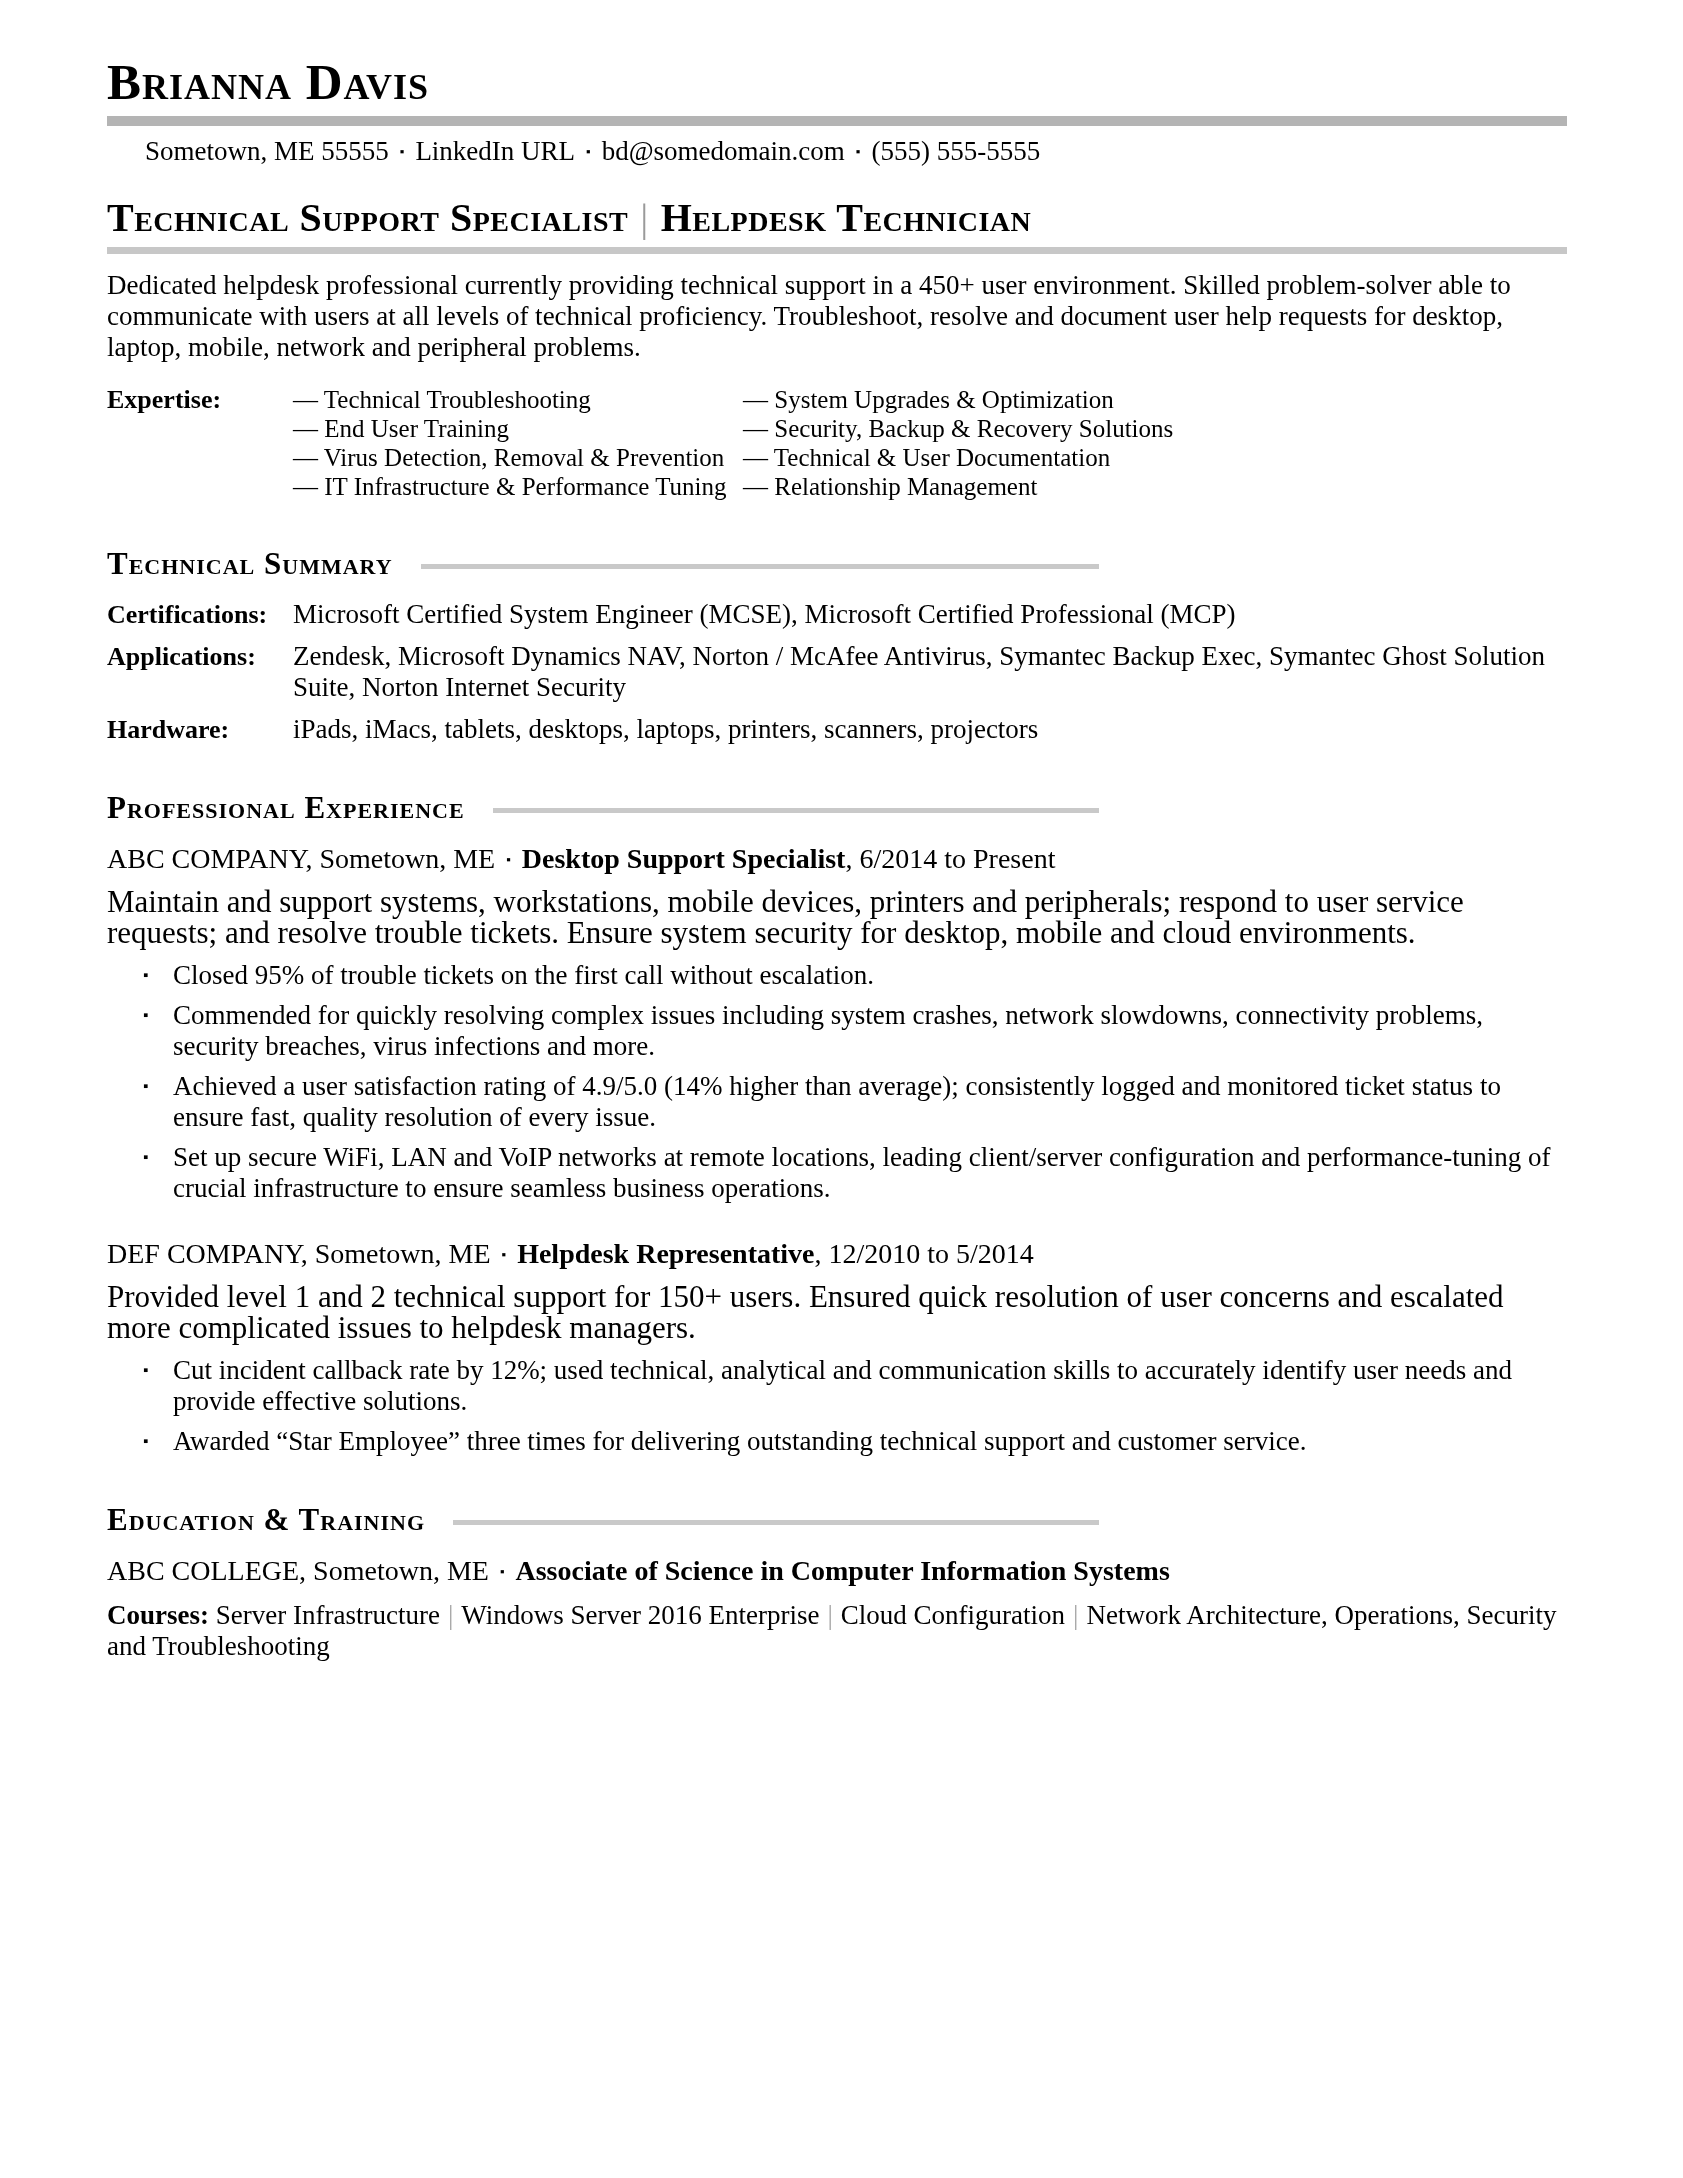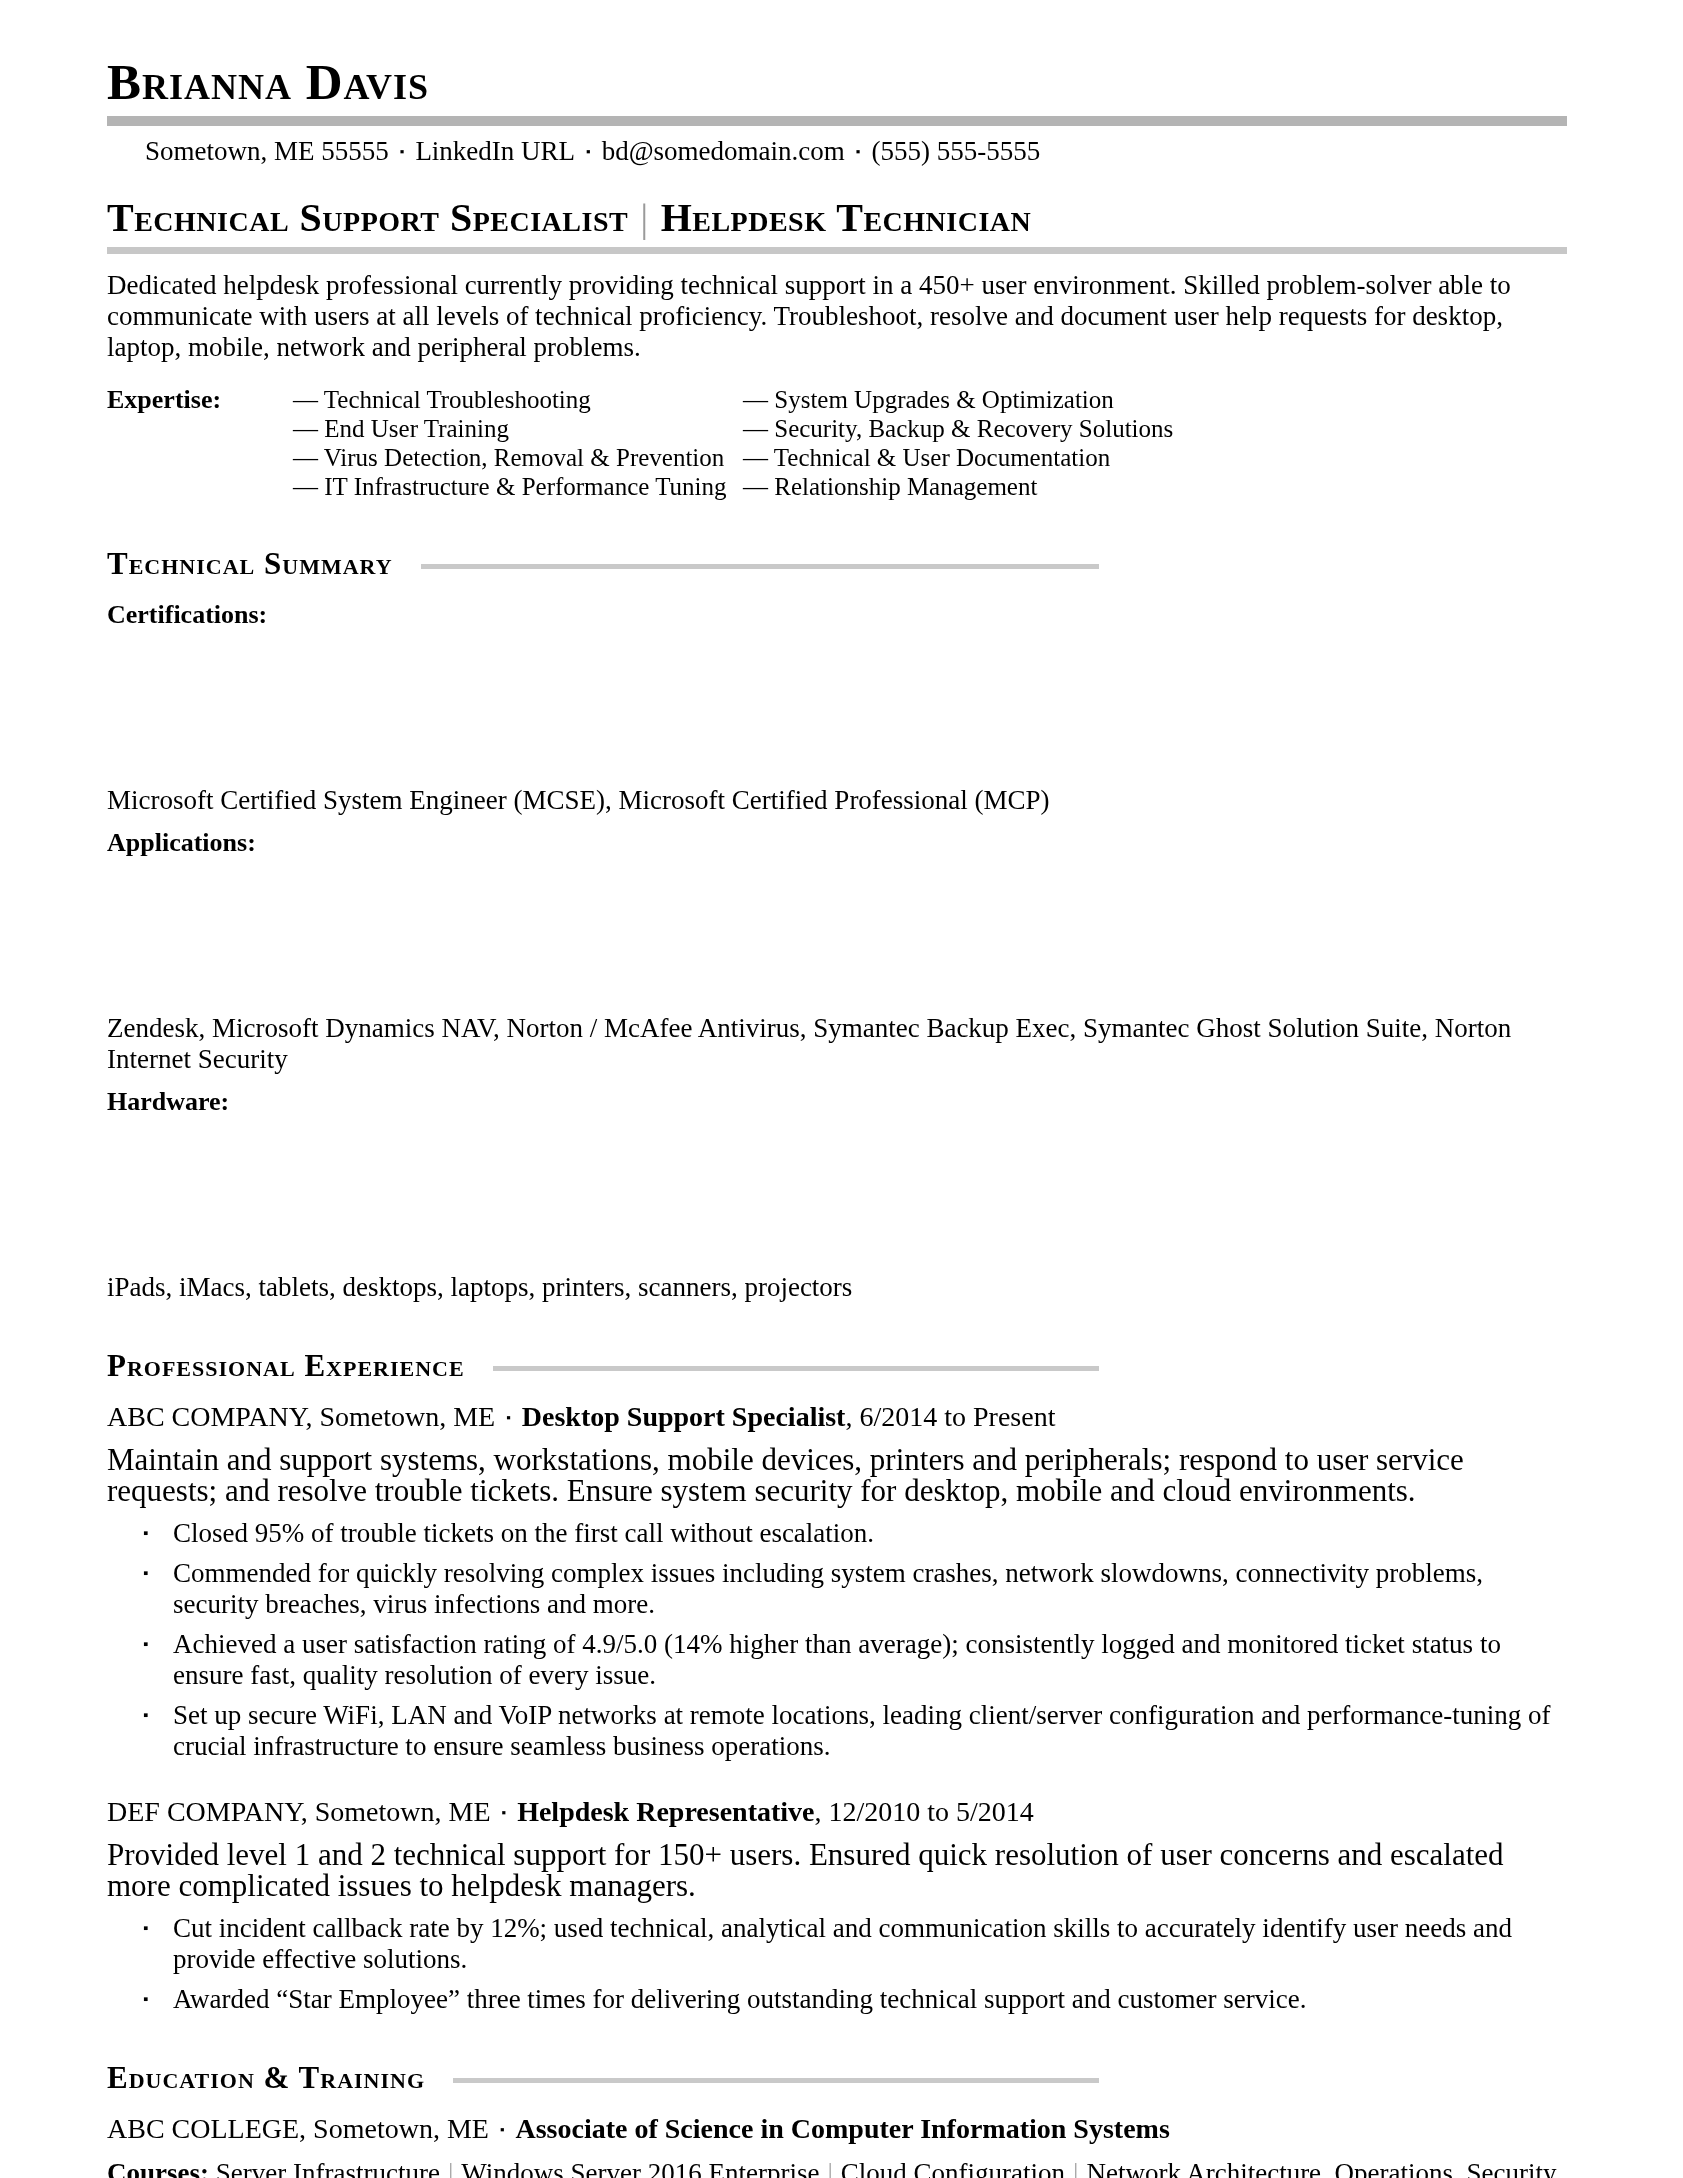--- a/index.html
+++ b/index.html
@@ -53,21 +53,21 @@
     font-weight: 700;
     font-variant: small-caps;
     letter-spacing: 1px;
     white-space: nowrap;
     line-height: 1.1;
   }
   .sec-line { flex: 1; height: 5px; background: #c9c9c9; margin-left: 28px; margin-top: 4px; }
 
   
   .ts-table { margin-top: 18px; }
-  .ts-row { display: flex; margin-bottom: 11px; flex-direction: column; }
+  .ts-row { display: flex; margin-bottom: 11px; }
   .ts-label { flex: 0 0 186px; font-weight: 700; font-size: 26px; line-height: 31px; }
   .ts-value { flex: 1; font-size: 27px; line-height: 31px; }
 
   
   .job-head, .edu-line { margin-top: 18px; font-size: 28px; line-height: 32px; }
   .job + .job { margin-top: 34px; }
   .bold { font-weight: 700; }
   .job-desc { margin: 10px 0 0 0; font-size: 31px; line-height: 31px; }
   .bullets { list-style: none; margin: 12px 0 0 36px; padding: 0; }
   .bullets li { display: flex; margin-bottom: 9px; font-size: 27px; line-height: 31px; }

